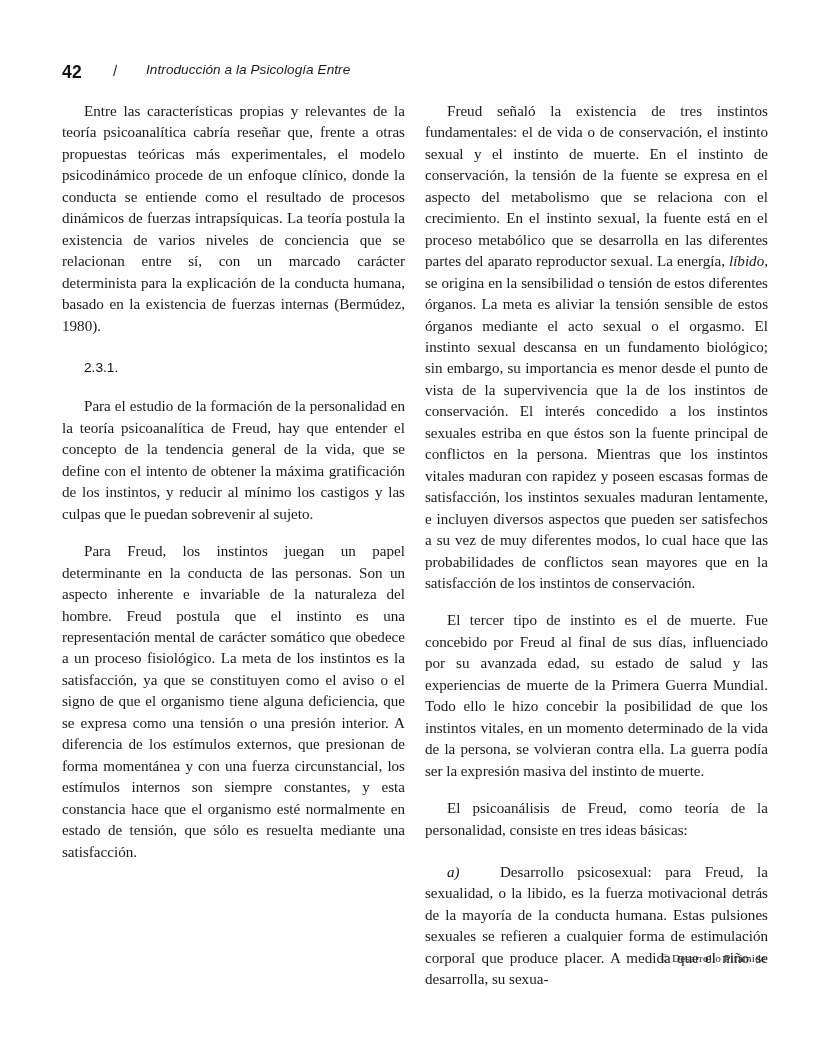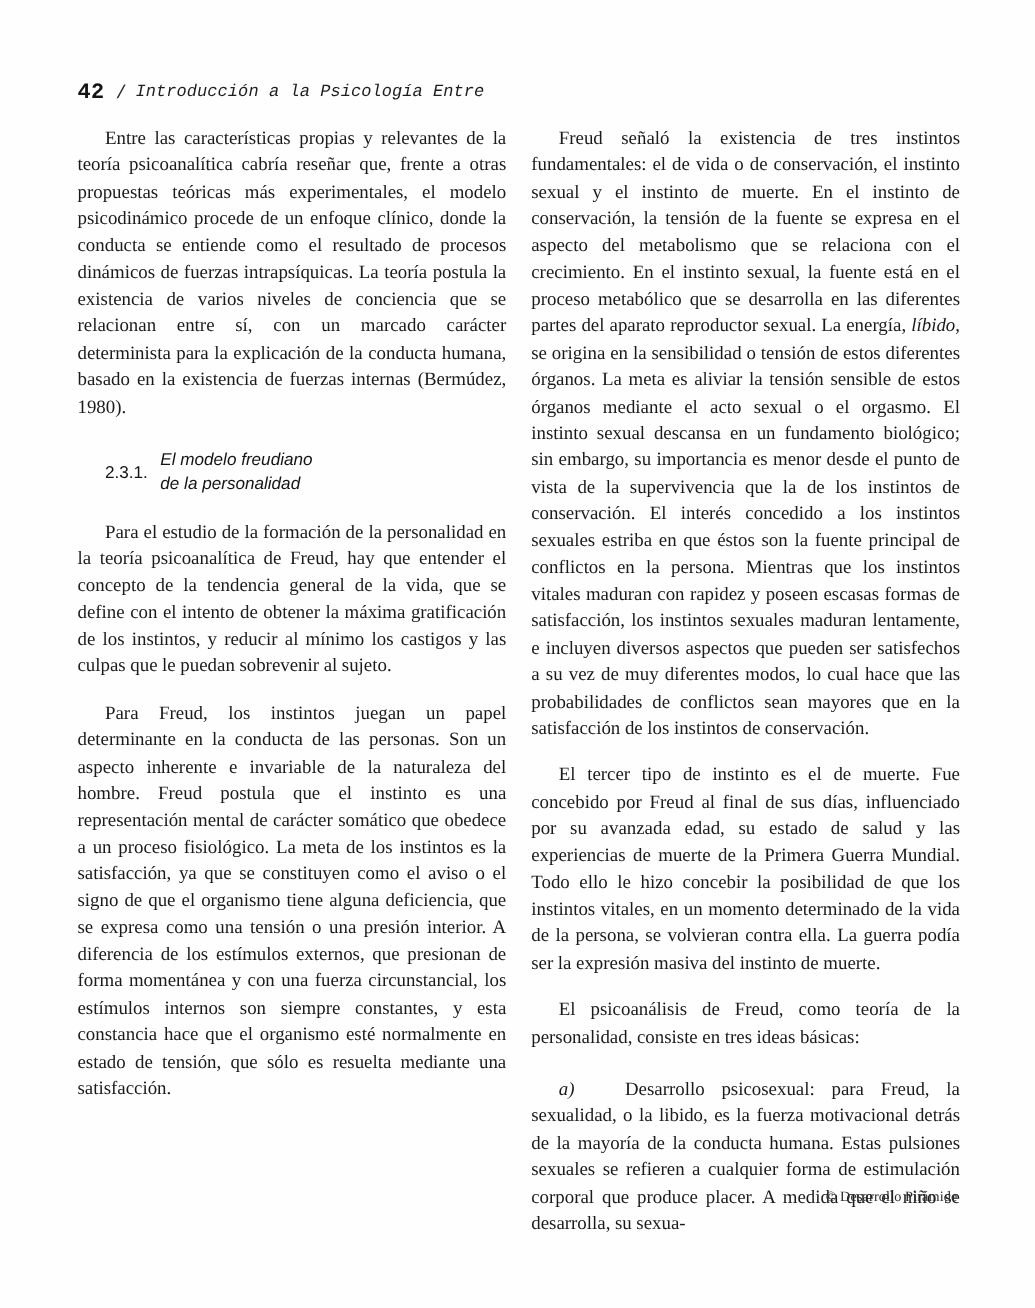--- a/index.html
+++ b/index.html
@@ -25,23 +25,24 @@
   }
 
   
   .running-head {
     position: absolute;
     left: 62px;
     top: 62px;
     width: 706px;
     height: 24px;
     display: flex;
-    align-items: center;
-    font-family: Liberation Mono, monospace;
+    align-items: flex-start;
+    font-family: Liberation Sans, sans-serif;
     white-space: nowrap;
+    gap: 22px;
   }
   .folio {
     font-size: 17.5px;
     font-weight: bold;
     letter-spacing: 0.2px;
     color: #141414;
   }
   .head-sep {
     font-size: 15px;
     font-weight: normal;
@@ -132,24 +133,20 @@
     <span class="head-title">Introducción a la Psicología Entre</span>
   </div>
 
   <div class="columns">
 
     <div class="col">
       <p class="body-par">Entre las características propias y relevantes de la teoría psicoanalítica cabría reseñar que, frente a otras propuestas teóricas más experimentales, el modelo psicodinámico procede de un enfoque clínico, donde la conducta se entiende como el resultado de procesos dinámicos de fuerzas intrapsíquicas. La teoría postula la existencia de varios niveles de conciencia que se relacionan entre sí, con un marcado carácter determinista para la explicación de la conducta humana, basado en la existencia de fuerzas internas (Bermúdez, 1980).</p>
 
       <div class="section-heading">
         <span class="sec-num">2.3.1.</span>
-        <span class="sec-title">
-          <span>El modelo freudiano</span>
-          <span>de la personalidad</span>
-        </span>
       </div>
 
       <p class="body-par">Para el estudio de la formación de la personalidad en la teoría psicoanalítica de Freud, hay que entender el concepto de la tendencia general de la vida, que se define con el intento de obtener la máxima gratificación de los instintos, y reducir al mínimo los castigos y las culpas que le puedan sobrevenir al sujeto.</p>
       <p class="body-par">Para Freud, los instintos juegan un papel determinante en la conducta de las personas. Son un aspecto inherente e invariable de la naturaleza del hombre. Freud postula que el instinto es una representación mental de carácter somático que obedece a un proceso fisiológico. La meta de los instintos es la satisfacción, ya que se constituyen como el aviso o el signo de que el organismo tiene alguna deficiencia, que se expresa como una tensión o una presión interior. A diferencia de los estímulos externos, que presionan de forma momentánea y con una fuerza circunstancial, los estímulos internos son siempre constantes, y esta constancia hace que el organismo esté normalmente en estado de tensión, que sólo es resuelta mediante una satisfacción.</p>
     </div>
 
     <div class="col">
       <p class="body-par"><span>Freud señaló la existencia de tres instintos fundamentales: el de vida o de conservación, el instinto sexual y el instinto de muerte. En el instinto de conservación, la tensión de la fuente se expresa en el aspecto del metabolismo que se relaciona con el crecimiento. En el instinto sexual, la fuente está en el proceso metabólico que se desarrolla en las diferentes partes del aparato reproductor sexual. La energía, </span><em>líbido</em><span>, se origina en la sensibilidad o tensión de estos diferentes órganos. La meta es aliviar la tensión sensible de estos órganos mediante el acto sexual o el orgasmo. El instinto sexual descansa en un fundamento biológico; sin embargo, su importancia es menor desde el punto de vista de la supervivencia que la de los instintos de conservación. El interés concedido a los instintos sexuales estriba en que éstos son la fuente principal de conflictos en la persona. Mientras que los instintos vitales maduran con rapidez y poseen escasas formas de satisfacción, los instintos sexuales maduran lentamente, e incluyen diversos aspectos que pueden ser satisfechos a su vez de muy diferentes modos, lo cual hace que las probabilidades de conflictos sean mayores que en la satisfacción de los instintos de conservación.</span></p>
       <p class="body-par">El tercer tipo de instinto es el de muerte. Fue concebido por Freud al final de sus días, influenciado por su avanzada edad, su estado de salud y las experiencias de muerte de la Primera Guerra Mundial. Todo ello le hizo concebir la posibilidad de que los instintos vitales, en un momento determinado de la vida de la persona, se volvieran contra ella. La guerra podía ser la expresión masiva del instinto de muerte.</p>
       <p class="body-par">El psicoanálisis de Freud, como teoría de la personalidad, consiste en tres ideas básicas:</p>

